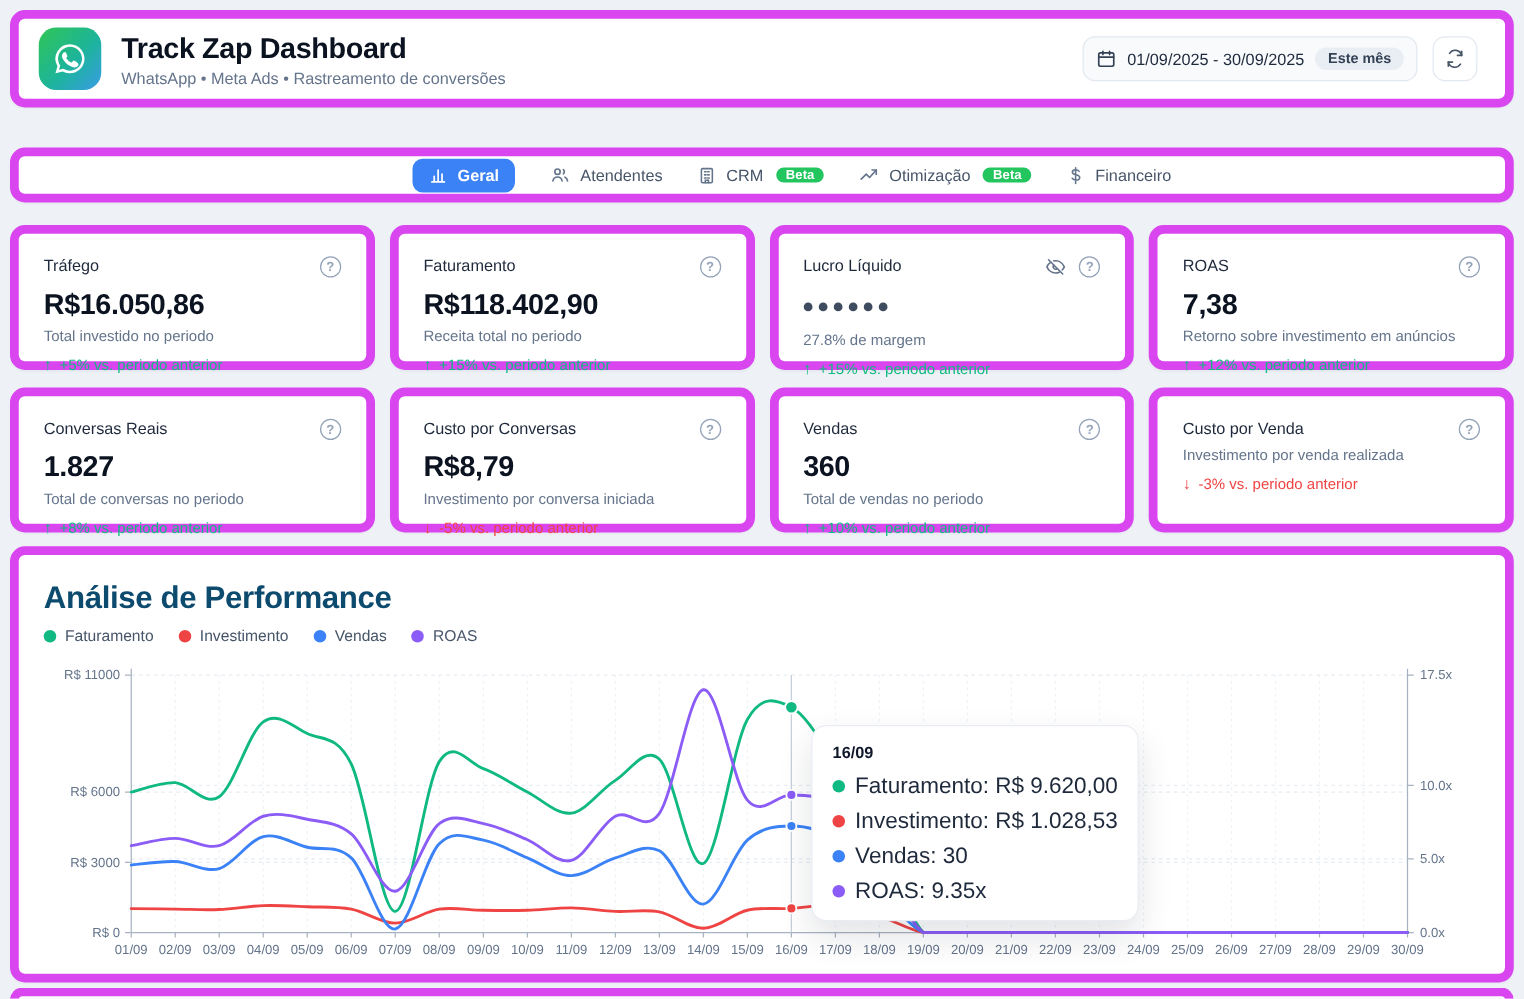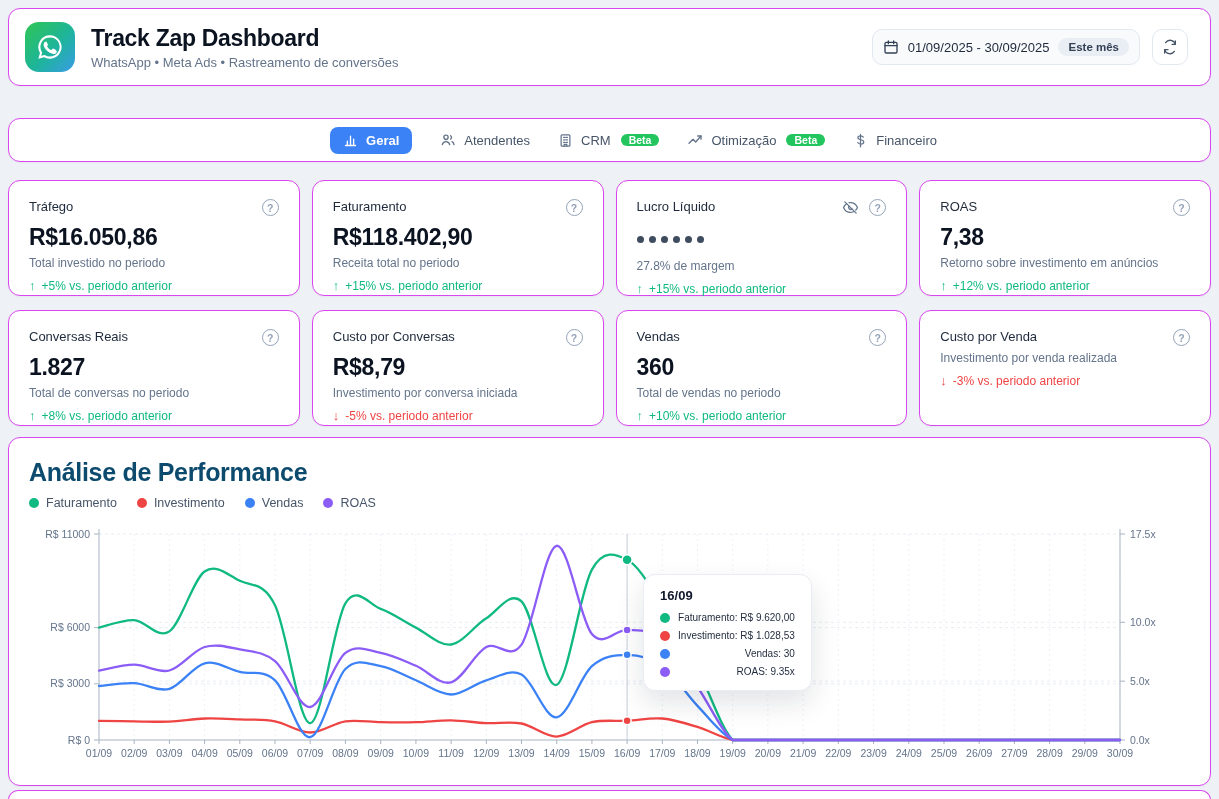--- a/index.html
+++ b/index.html
@@ -1,19 +1,19 @@
 <!DOCTYPE html>
 <html><head>
 <meta charset="utf-8">
 <style>
   * { margin:0; padding:0; box-sizing:border-box; }
   html,body { background:#eef2f7; }
   body { font-family:"Liberation Sans","DejaVu Sans",sans-serif; color:#0f172a; }
   .page { width:1219px; height:799px; padding:8px; overflow:hidden; background:#eef2f7; }
-  .card { background:#fff; border:1px solid #d946ef; border-radius:12px; box-shadow:0 1px 2px rgba(16,24,40,.04); }
+  .card { background:#fff; border:7px solid #d946ef; border-radius:12px; box-shadow:0 1px 2px rgba(16,24,40,.04); }
 
   
   .header { height:78px; display:flex; align-items:center; justify-content:space-between; padding:0 22px 0 16px; margin-bottom:32px; }
   .header-left { display:flex; align-items:center; gap:16px; }
   .logo { width:50px; height:50px; border-radius:14px; background:linear-gradient(135deg,#30c554 0%,#1db49b 55%,#3a9ce6 100%); display:flex; align-items:center; justify-content:center; }
   .app-title { font-size:23px; font-weight:800; letter-spacing:-.3px; color:#0b1220; }
   .app-subtitle { font-size:13px; color:#64748b; margin-top:3px; }
   .header-right { display:flex; align-items:center; gap:12px;justify-content:space-between; }
   .date-control { display:flex; align-items:center; gap:9px; border:1px solid #e2e8f0; background:#f8fafc; border-radius:10px; padding:8px 10px; cursor:pointer; }
   .date-text { font-size:13px; font-weight:500; color:#1e293b; }
@@ -47,21 +47,21 @@
   .chart-card { padding:20px 20px 14px; height:349px; }
   .chart-title { font-size:25px; font-weight:700; letter-spacing:-.3px; color:#0c4a6e; }
   .legend { display:flex; gap:20px; align-items:center; margin-top:9px; }
   .legend-item { display:flex; align-items:center; gap:7px; font-size:12.5px; color:#475569; cursor:pointer; }
   .legend-dot { width:10px; height:10px; border-radius:50%; }
   .chart-wrap { position:relative; margin-top:12px; }
   #chart-svg text { font-family:"Liberation Sans","DejaVu Sans",sans-serif; font-size:10.5px; fill:#64748b; }
 
   .tooltip { position:absolute; top:50px; left:560px; background:#fff; border:1px solid #e9edf3; border-radius:12px; box-shadow:0 12px 28px rgba(15,23,42,.12); padding:13px 16px; white-space:nowrap; z-index:5; }
   .tt-date { font-size:13px; font-weight:700; color:#0f172a; margin-bottom:9px; }
-  .tt-row { display:flex; align-items:center; gap:8px; font-size:10px; color:#1e293b; margin-top:7px;justify-content:space-between; }
+  .tt-row { display:flex; align-items:center; gap:8px; font-size:18px; color:#1e293b; margin-top:7px; }
   .tt-dot { width:10px; height:10px; border-radius:50%; flex:0 0 auto; }
 
   .next-section { height:10px; border-radius:12px 12px 0 0; border-bottom:none; margin-top:4px; }
   svg.icon { display:block; }
 </style>
 </head>
 <body>
 
 <div class="page">
 

